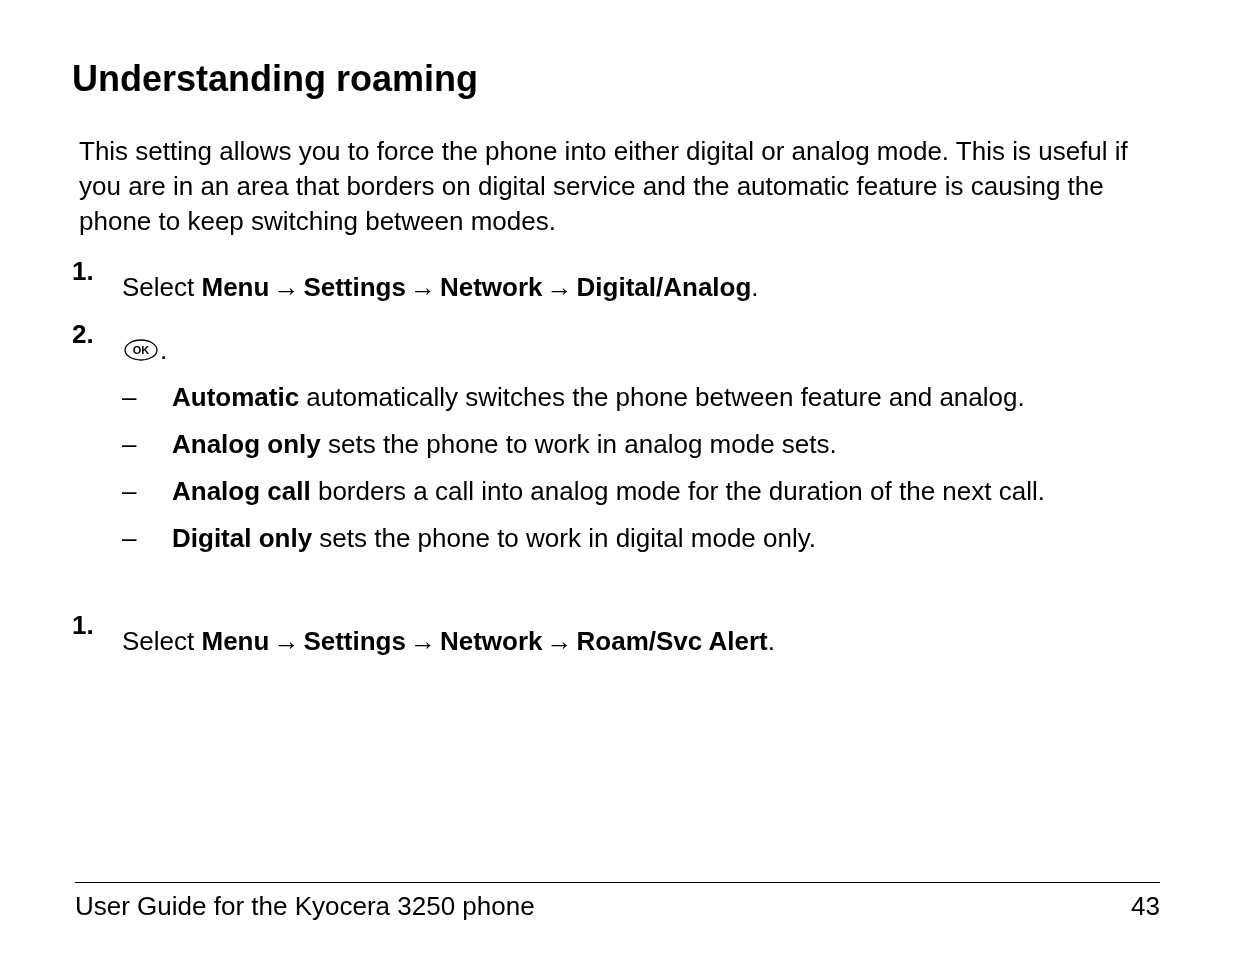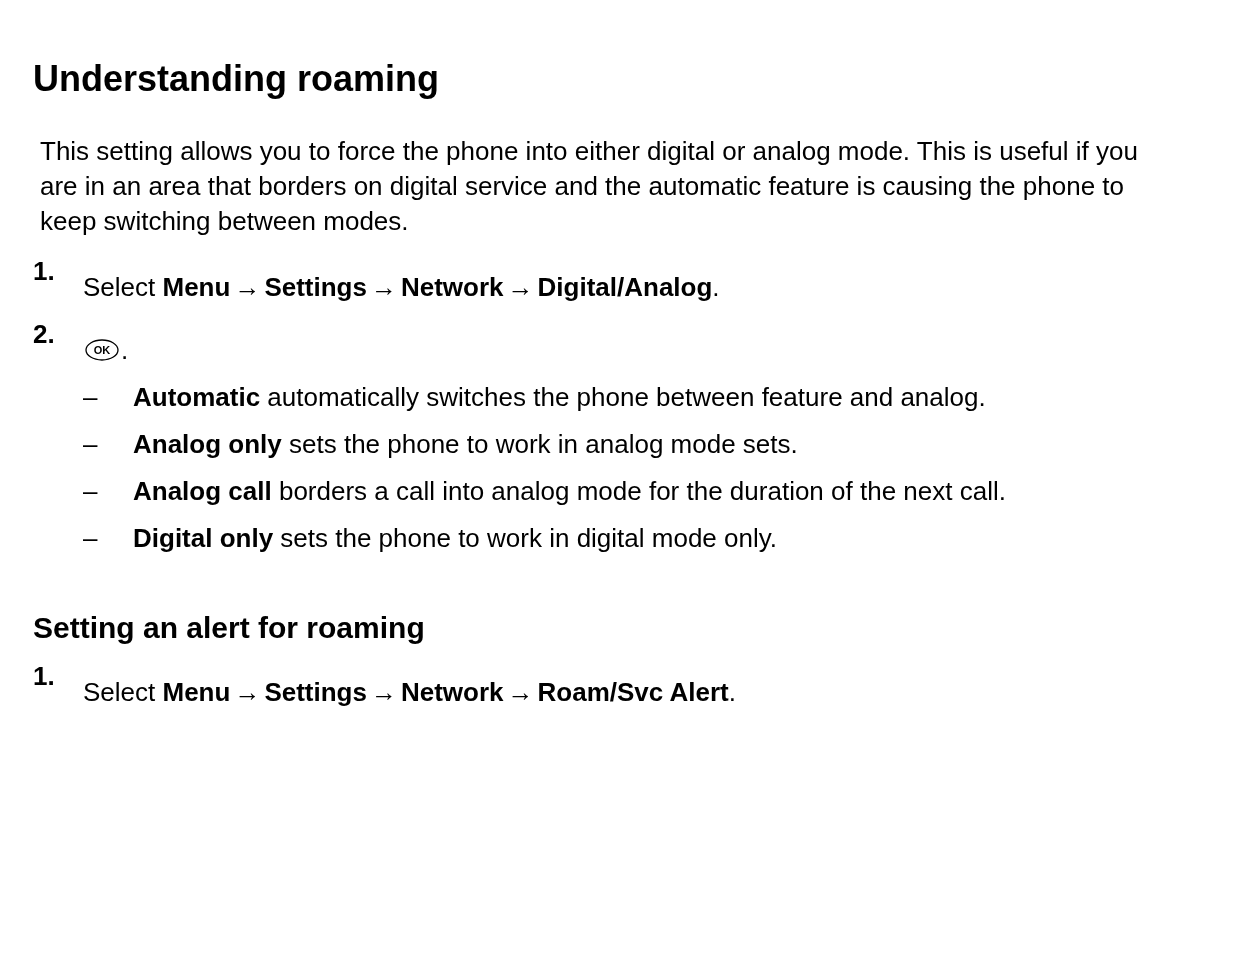--- a/index.html
+++ b/index.html
@@ -6,21 +6,21 @@
       font-family: Arial, Helvetica, sans-serif;
       margin: 0;
       padding: 0;
       background: #fff;
       color: #000;
     }
     .page {
       width: 1235px;
       height: 954px;
       box-sizing: border-box;
-      padding: 55px 75px 30px 33px;
+      padding: 55px 75px 30px 72px;
       position: relative;
       font-size: 26px;
       line-height: 1.35;
     }
     .h1 {
       font-size: 36px;
       font-weight: bold;
       margin: 0 0 30px 0;
     }
     .h2 {
@@ -138,26 +138,31 @@
             <span class="bullet-dash">–</span>
             <span class="bullet-body"><span class="b">Digital only</span><span> sets the phone to work in digital mode only.</span></span>
           </li>
         </ul>
       </span>
     </li>
   </ol>
 
   <div class="section-gap"></div>
 
-  <h2 class="h2">Setting an alert for roaming</h2>
 
 
   <ol class="steps">
     <li class="step">
       <span class="step-num">1.</span>
       <span class="step-body">
         <span>Select </span><span class="b">Menu</span><span class="arrow">→</span><span class="b">Settings</span><span class="arrow">→</span><span class="b">Network</span><span class="arrow">→</span><span class="b">Roam/Svc Alert</span><span>.</span>
       </span>
     </li>
   </ol>
 
+  <div class="footer">
+    <div class="footer-line">
+      <span>User Guide for the Kyocera 3250 phone</span>
+      <span>43</span>
+    </div>
+  </div>
 
 </div>
 
 </body></html>

